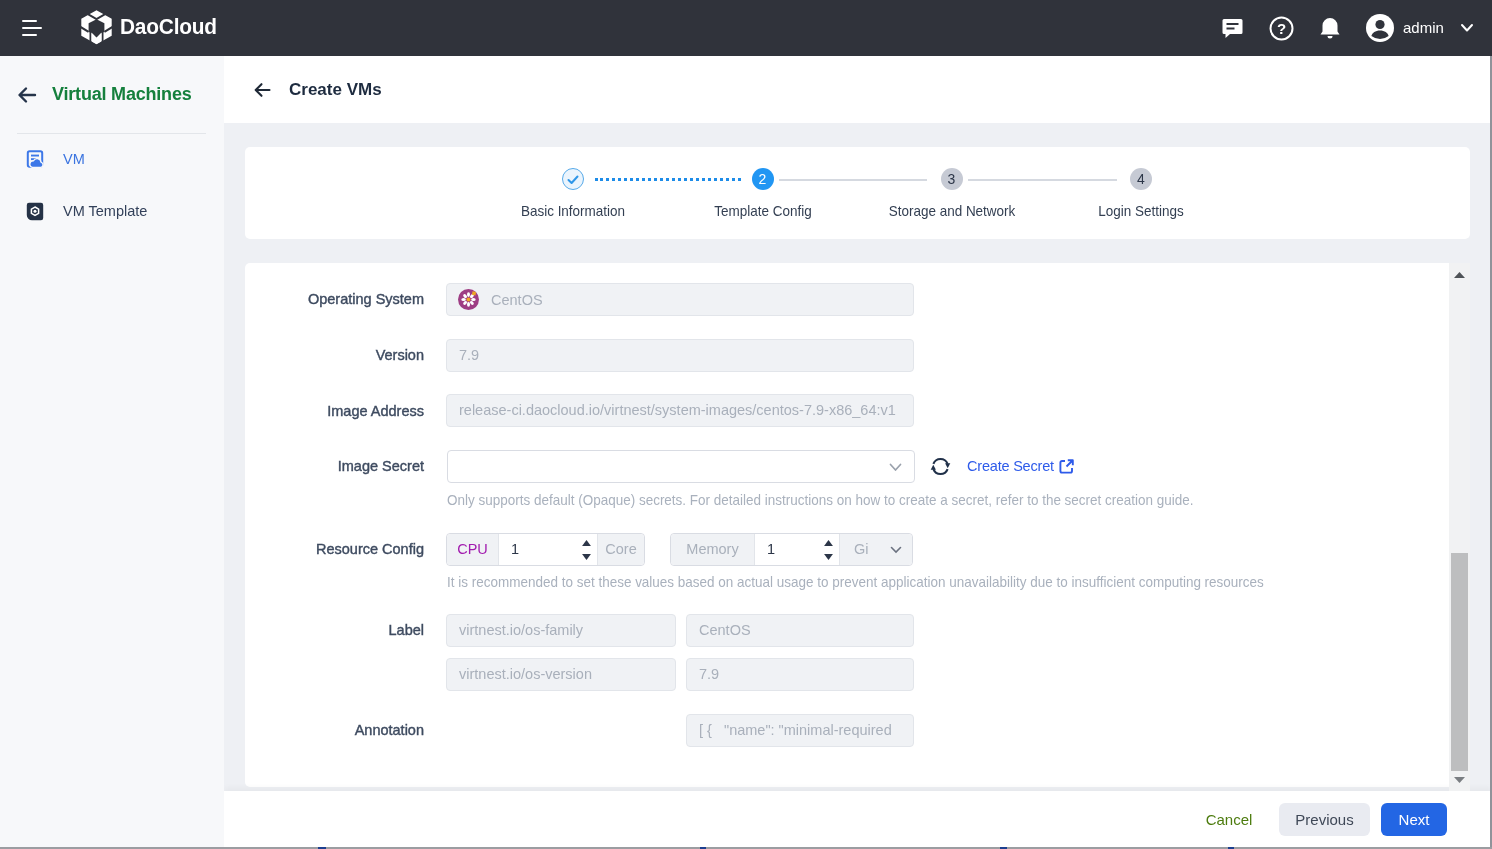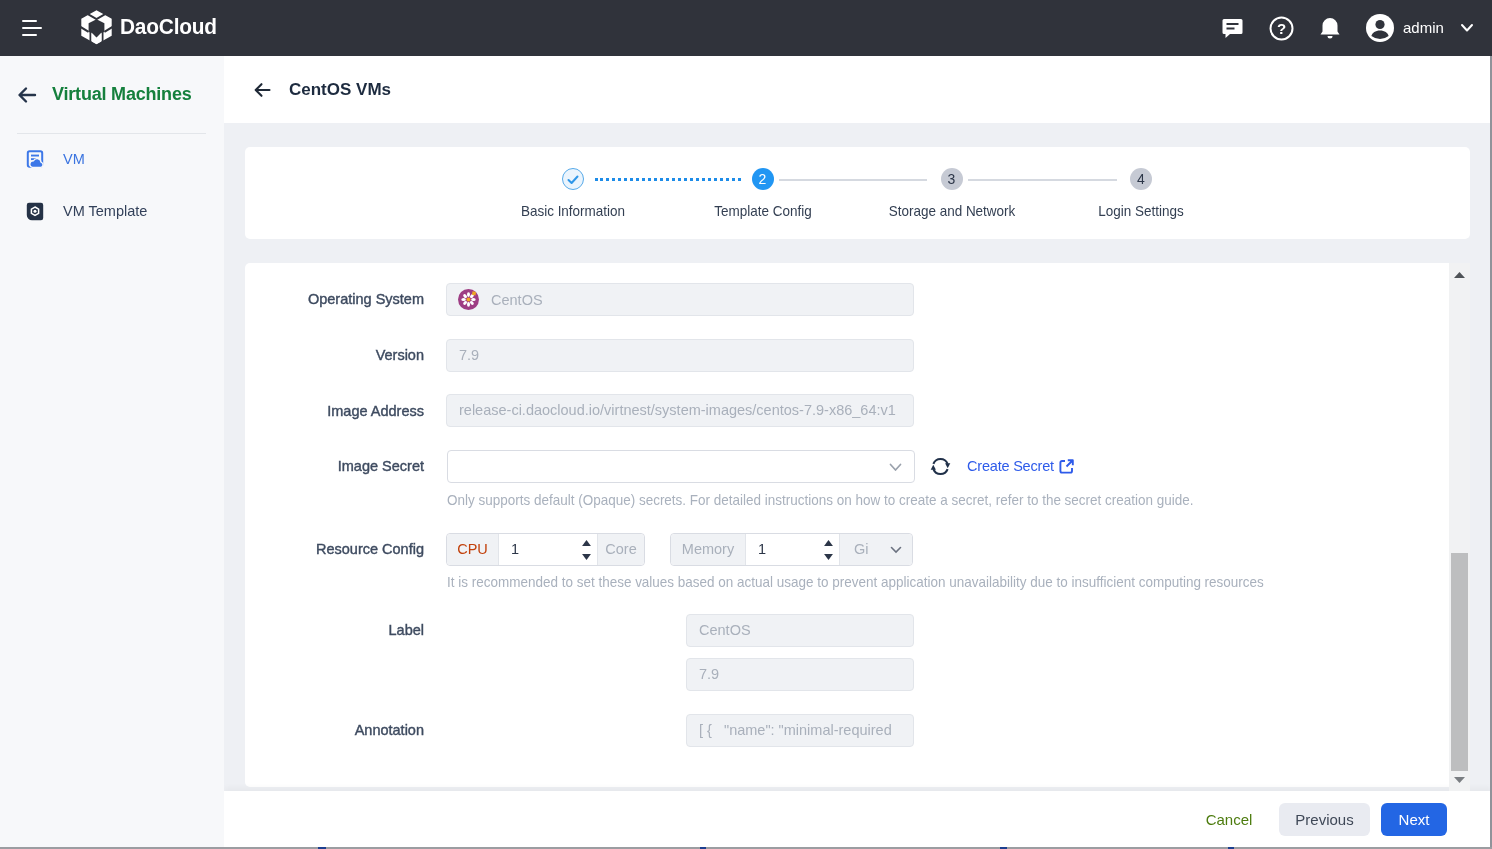--- a/index.html
+++ b/index.html
@@ -125,21 +125,21 @@
       <circle cx="9" cy="9.2" r="1.5" fill="#fff"></circle>
     </svg>
     <div class="txt" style="color:#33415a;">VM Template</div>
   </div>
 </div>
 
 <div id="pagehead">
   <svg class="abs" style="left:30px;top:26px;" width="17" height="16" viewBox="0 0 17 16">
     <path d="M15.5 8 H2 M7.5 2.2 L1.7 8 L7.5 13.8" fill="none" stroke="#1f2937" stroke-width="2.1" stroke-linecap="round" stroke-linejoin="round"></path>
   </svg>
-  <div class="title">CentOS VMs</div>
+  <div class="title">Create VMs</div>
 </div>
 
 <div class="card" id="card-stepper">
 
   <div class="step-circle" style="left:316.5px; top:20.5px; background:#eaf4fd; border:1px solid #57aae9;">
     <svg width="12" height="10" viewBox="0 0 12 10" style="margin-top:6px;">
       <path d="M1.5 5 L4.6 8 L10.5 1.5" fill="none" stroke="#2e96e8" stroke-width="2" stroke-linecap="round" stroke-linejoin="round"></path>
     </svg>
   </div>
   <div class="conn" style="left:350px; top:30.5px; width:146px; height:0; background:none; border-top:3px dotted #1d8ce8;"></div>
@@ -200,54 +200,56 @@
   <div class="abs" style="left:722px; top:195px; font-size:14.5px; letter-spacing:-0.2px; color:#2e5bea;">Create Secret</div>
   <svg class="abs" style="left:813px; top:195px;" width="17" height="17" viewBox="0 0 17 17">
     <path d="M7 3 H4 a1.6 1.6 0 0 0 -1.6 1.6 V13 a1.6 1.6 0 0 0 1.6 1.6 h8.4 A1.6 1.6 0 0 0 14 13 V10" fill="none" stroke="#2e5bea" stroke-width="1.9"></path>
     <path d="M8.5 8.5 L14.5 2.5 M9.8 2.2 h5 v5" fill="none" stroke="#2e5bea" stroke-width="1.9" stroke-linejoin="round"></path>
   </svg>
   <div class="helper" style="left:202px; top:229px;">Only supports default (Opaque) secrets. For detailed instructions on how to create a secret, refer to the secret creation guide.</div>
 
   <div class="flabel" style="top:278px; right:1046px;">Resource Config</div>
 
   <div class="abs" style="left:201px; top:270px; width:199px; height:33px; border:1px solid #d9dce3; border-radius:4px; background:#fff; display:flex;">
-    <div style="width:52px; background:#f0f2f5; border-right:1px solid #e2e5ea; border-radius:4px 0 0 4px; color:#c2410c; font-size:14.5px; line-height:31px; text-align:center;">CPU</div>
+    <div style="width:52px; background:#f0f2f5; border-right:1px solid #e2e5ea; border-radius:4px 0 0 4px; color:#a21caf; font-size:14.5px; line-height:31px; text-align:center;">CPU</div>
     <div style="flex:1; font-size:14.5px; line-height:31px; padding-left:12px; color:#2c3648;">1</div>
     <div style="width:20px; position:relative;">
       <svg style="position:absolute;left:4px;top:5px;" width="11" height="8" viewBox="0 0 12 9">
           <path d="M6 1 L11 8 H1 z" fill="#2c3648"></path>
         </svg>
       <svg style="position:absolute;left:4px;top:19px;" width="11" height="8" viewBox="0 0 12 9">
           <path d="M6 8 L1 1 H11 z" fill="#2c3648"></path>
         </svg>
     </div>
     <div style="width:47px; background:#f0f2f5; border-left:1px solid #e2e5ea; border-radius:0 4px 4px 0; color:#a9b0bb; font-size:14.5px; line-height:31px; text-align:center;">Core</div>
   </div>
 
   <div class="abs" style="left:425px; top:270px; width:243px; height:33px; border:1px solid #d9dce3; border-radius:4px; background:#fff; display:flex;">
-    <div style="width:75px; background:#f0f2f5; border-right:1px solid #e2e5ea; border-radius:4px 0 0 4px; color:#a9b0bb; font-size:14.5px; line-height:31px; text-align:center;">Memory</div>
+    <div style="width:84px; background:#f0f2f5; border-right:1px solid #e2e5ea; border-radius:4px 0 0 4px; color:#a9b0bb; font-size:14.5px; line-height:31px; text-align:center;">Memory</div>
     <div style="flex:1; font-size:14.5px; line-height:31px; padding-left:12px; color:#2c3648;">1</div>
     <div style="width:20px; position:relative;">
       <svg style="position:absolute;left:4px;top:5px;" width="11" height="8" viewBox="0 0 12 9">
           <path d="M6 1 L11 8 H1 z" fill="#2c3648"></path>
         </svg>
       <svg style="position:absolute;left:4px;top:19px;" width="11" height="8" viewBox="0 0 12 9">
           <path d="M6 8 L1 1 H11 z" fill="#2c3648"></path>
         </svg>
     </div>
     <div style="width:73px; background:#f0f2f5; border-left:1px solid #e2e5ea; border-radius:0 4px 4px 0; color:#a9b0bb; font-size:14.5px; line-height:31px; text-align:left; padding-left:14px; position:relative;">Gi
       <svg style="position:absolute; right:10px; top:12px;" width="12" height="8" viewBox="0 0 12 8">
           <path d="M1.5 1.5 L6 6 L10.5 1.5" fill="none" stroke="#6b7280" stroke-width="1.6" stroke-linecap="round"></path>
         </svg>
     </div>
   </div>
   <div class="helper" style="left:202px; top:311px;">It is recommended to set these values based on actual usage to prevent application unavailability due to insufficient computing resources</div>
 
   <div class="flabel" style="top:359px; right:1046px;">Label</div>
+  <div class="input disabled" style="left:201px; top:351px; width:230px; line-height:31px; padding-left:12px;">virtnest.io/os-family</div>
   <div class="input disabled" style="left:441px; top:351px; width:228px; line-height:31px; padding-left:12px;">CentOS</div>
+  <div class="input disabled" style="left:201px; top:395px; width:230px; line-height:31px; padding-left:12px;">virtnest.io/os-version</div>
   <div class="input disabled" style="left:441px; top:395px; width:228px; line-height:31px; padding-left:12px;">7.9</div>
 
   <div class="flabel" style="top:459px; right:1046px;">Annotation</div>
   <div class="input disabled" style="left:441px; top:451px; width:228px; line-height:31px; padding-left:12px; overflow:hidden; white-space:nowrap;">[ {&nbsp;&nbsp; "name": "minimal-required</div>
 </div>
 
 <div id="sb-track">
   <svg style="position:absolute;left:5px;top:9px;" width="11" height="6" viewBox="0 0 13 7">
       <path d="M6.5 0 L13 7 H0 z" fill="#4f5357"></path>
     </svg>

